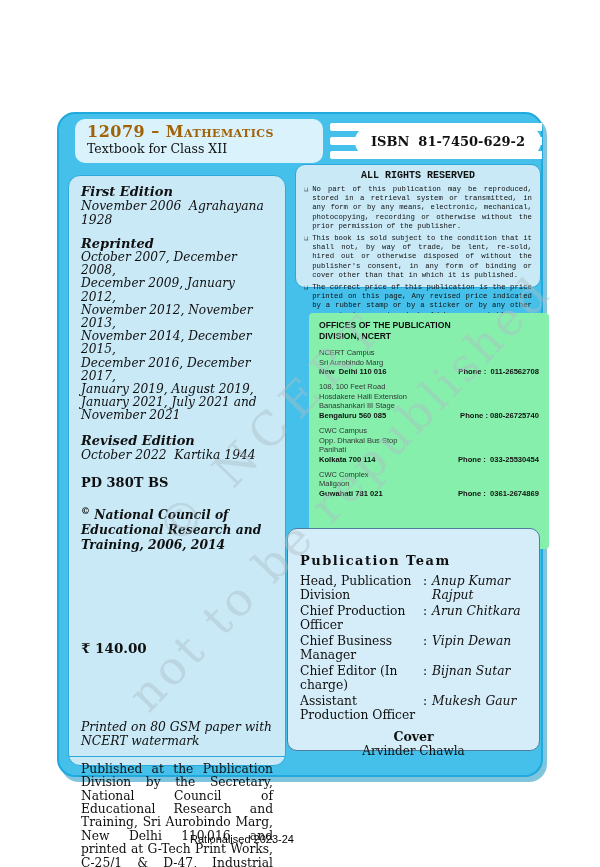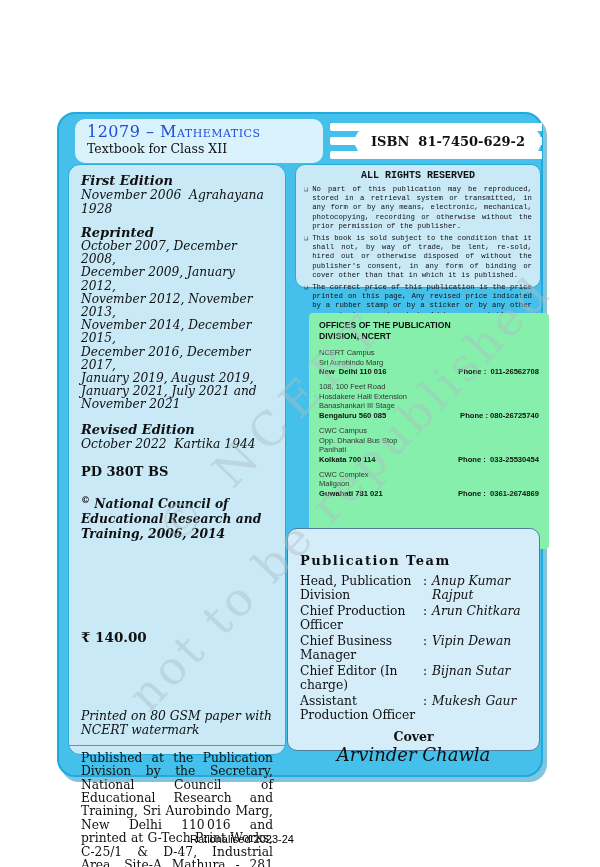--- a/index.html
+++ b/index.html
@@ -12,33 +12,33 @@
   .container {
     position:absolute; left:57px; top:112px; width:486px; height:665px;
     background:#44c0eb; border:2px solid #1fa9dc; border-radius:18px;
     box-shadow:4px 5px 0 rgba(23,150,195,.55);
   }
   
   .header-box {
     position:absolute; left:75px; top:119px; width:248px; height:44px;
     background:#d9f2fc; border-radius:10px; padding:3px 12px; z-index:3;
   }
-  .header-title { font-size:16px; font-weight:normal; font-variant:small-caps; color:#1d4ed8; letter-spacing:.5px; }
+  .header-title { font-size:16px; font-weight:bold; font-variant:small-caps; color:#a16207; letter-spacing:.5px; }
   .header-sub { font-size:12.5px; color:#111; }
   .stripes { position:absolute; left:330px; top:123px; width:212px; z-index:1; }
   .stripe { height:8px; background:#ffffff; margin-bottom:6px; border-radius:2px 0 0 2px; }
   .isbn-pill {
     position:absolute; left:355px; top:127px; width:186px; height:29px;
     background:#ffffff; border-radius:14px; z-index:2;
     display:flex; align-items:center; justify-content:center;
     font-size:13px; font-weight:bold; color:#111;
   }
   
   .left-box {
-    position:absolute; left:68px; top:164px; width:218px; height:591px;
+    position:absolute; left:68px; top:175px; width:218px; height:591px;
     background:#c9e9f7; border:1.5px solid #2ba9db; border-radius:12px;
     padding:8px 12px; z-index:2; color:#101010;
   }
   .ed-label { font-size:13px; font-weight:bold; font-style:italic; }
   .ed-date  { font-size:12.3px; font-style:italic; margin-bottom:9px; }
   .dates-block { font-size:12.2px; font-style:italic; line-height:13.2px; white-space:pre-line; margin-bottom:10px; }
   .pd-code { font-size:13px; font-weight:bold; margin-top:13px; }
   .copyright { font-size:12.3px; font-weight:bold; font-style:italic; margin-top:14px; line-height:15px; }
   .copyright .sup { font-size:9px; vertical-align:super; }
   .price { font-size:13.5px; font-weight:bold; margin-top:88px; }
@@ -73,21 +73,21 @@
     background:#d5edf9; border:1.5px solid #4f7d9e; border-radius:10px;
     padding:24px 12px; z-index:2; color:#101010;
   }
   .team-title { font-size:13px; font-weight:bold; letter-spacing:1.5px; margin-bottom:6px; }
   .team-row { display:flex; margin-bottom:2px; font-size:12.3px; line-height:14px; }
   .team-role { width:118px; }
   .team-colon { width:14px; text-align:center; }
   .team-name { flex:1; font-style:italic; }
   .team-cover { text-align:center; margin-top:7px; }
   .cover-label { font-size:12.5px; font-weight:bold; }
-  .cover-name { font-size:18px; font-style:italic; }
+  .cover-name { font-size:12px; }
   
   .watermark {
     position:absolute; left:50%; top:455px; transform:translate(-50%,-50%) rotate(-46deg);
     z-index:10; pointer-events:none; text-align:center;
     color:rgba(173,190,198,.45); font-family:"DejaVu Serif", serif; white-space:nowrap;
   }
   .wm-line1 { font-size:46px; letter-spacing:10px; line-height:110px; }
   .wm-line2 { font-size:46px; letter-spacing:4px; line-height:80px; }
   
   .footer {

